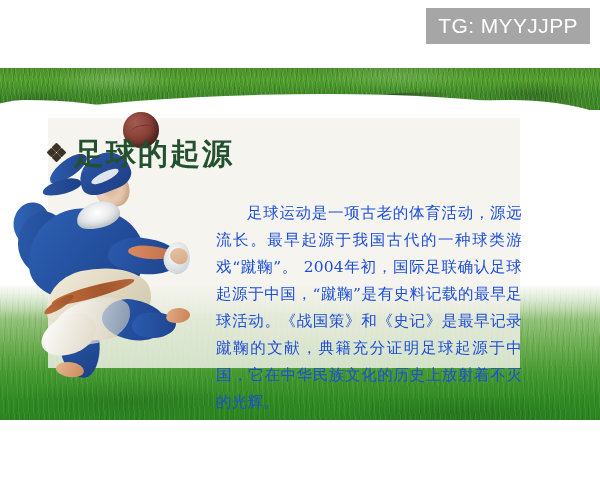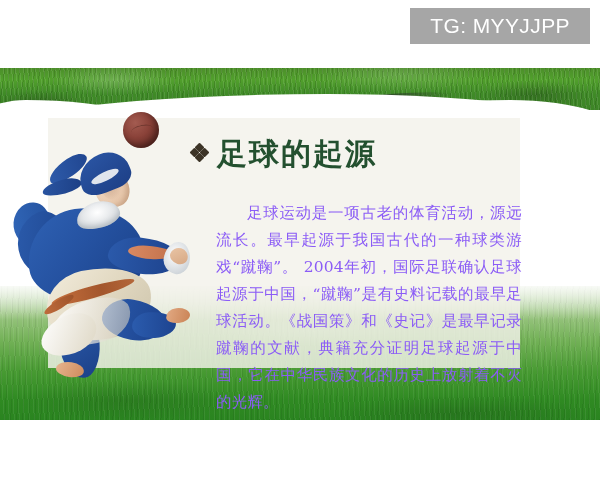--- a/index.html
+++ b/index.html
@@ -333,21 +333,21 @@
     position: absolute;
     left: 48px; top: 118px;
     width: 472px; height: 250px;
     background: rgba(243,241,234,0.82);
   }
 
   .slide-title {
     position: absolute;
     left: 48px; top: 134px;
     width: 472px;
-    text-align: center;
+    text-align: left;
     font-family: "DejaVu Serif", "Liberation Serif", serif;
     font-size: 30px;
     font-weight: 700;
     color: #23502f;
     letter-spacing: 2px;
     line-height: 40px;
     white-space: nowrap;
   }
   .title-orn {
     display: inline-block;
@@ -368,40 +368,40 @@
   .title-orn i.d3 { left: 10px; top: 5px; }
   .title-orn i.d4 { left: 5px; top: 10px; }
 
   .body-text {
     position: absolute;
     left: 216px; top: 200px;
     width: 306px;
     font-family: "DejaVu Serif", "Liberation Serif", serif;
     font-size: 15.5px;
     line-height: 27px;
-    color: #8b5cf6;
+    color: #1d4ed8;
     text-align: justify;
     text-justify: inter-character;
     text-indent: 2em;
     letter-spacing: 0.2px;
   }
 
   
   .wm {
     position: absolute;
     background: #a6a6a6;
     color: #ffffff;
     font-family: "Liberation Sans", sans-serif;
     display: flex;
     align-items: center;
   }
   #wm-tg {
     right: 10px; top: 8px;
     height: 36px;
-    padding: 0 20px;
+    padding: 0 12px;
     font-size: 21px;
     letter-spacing: 0.4px;
   }
   #wm-url {
     left: 0; top: 438px;
     height: 34px;
     padding: 0 16px;
     font-size: 19px;
     letter-spacing: 0.3px;
   }

